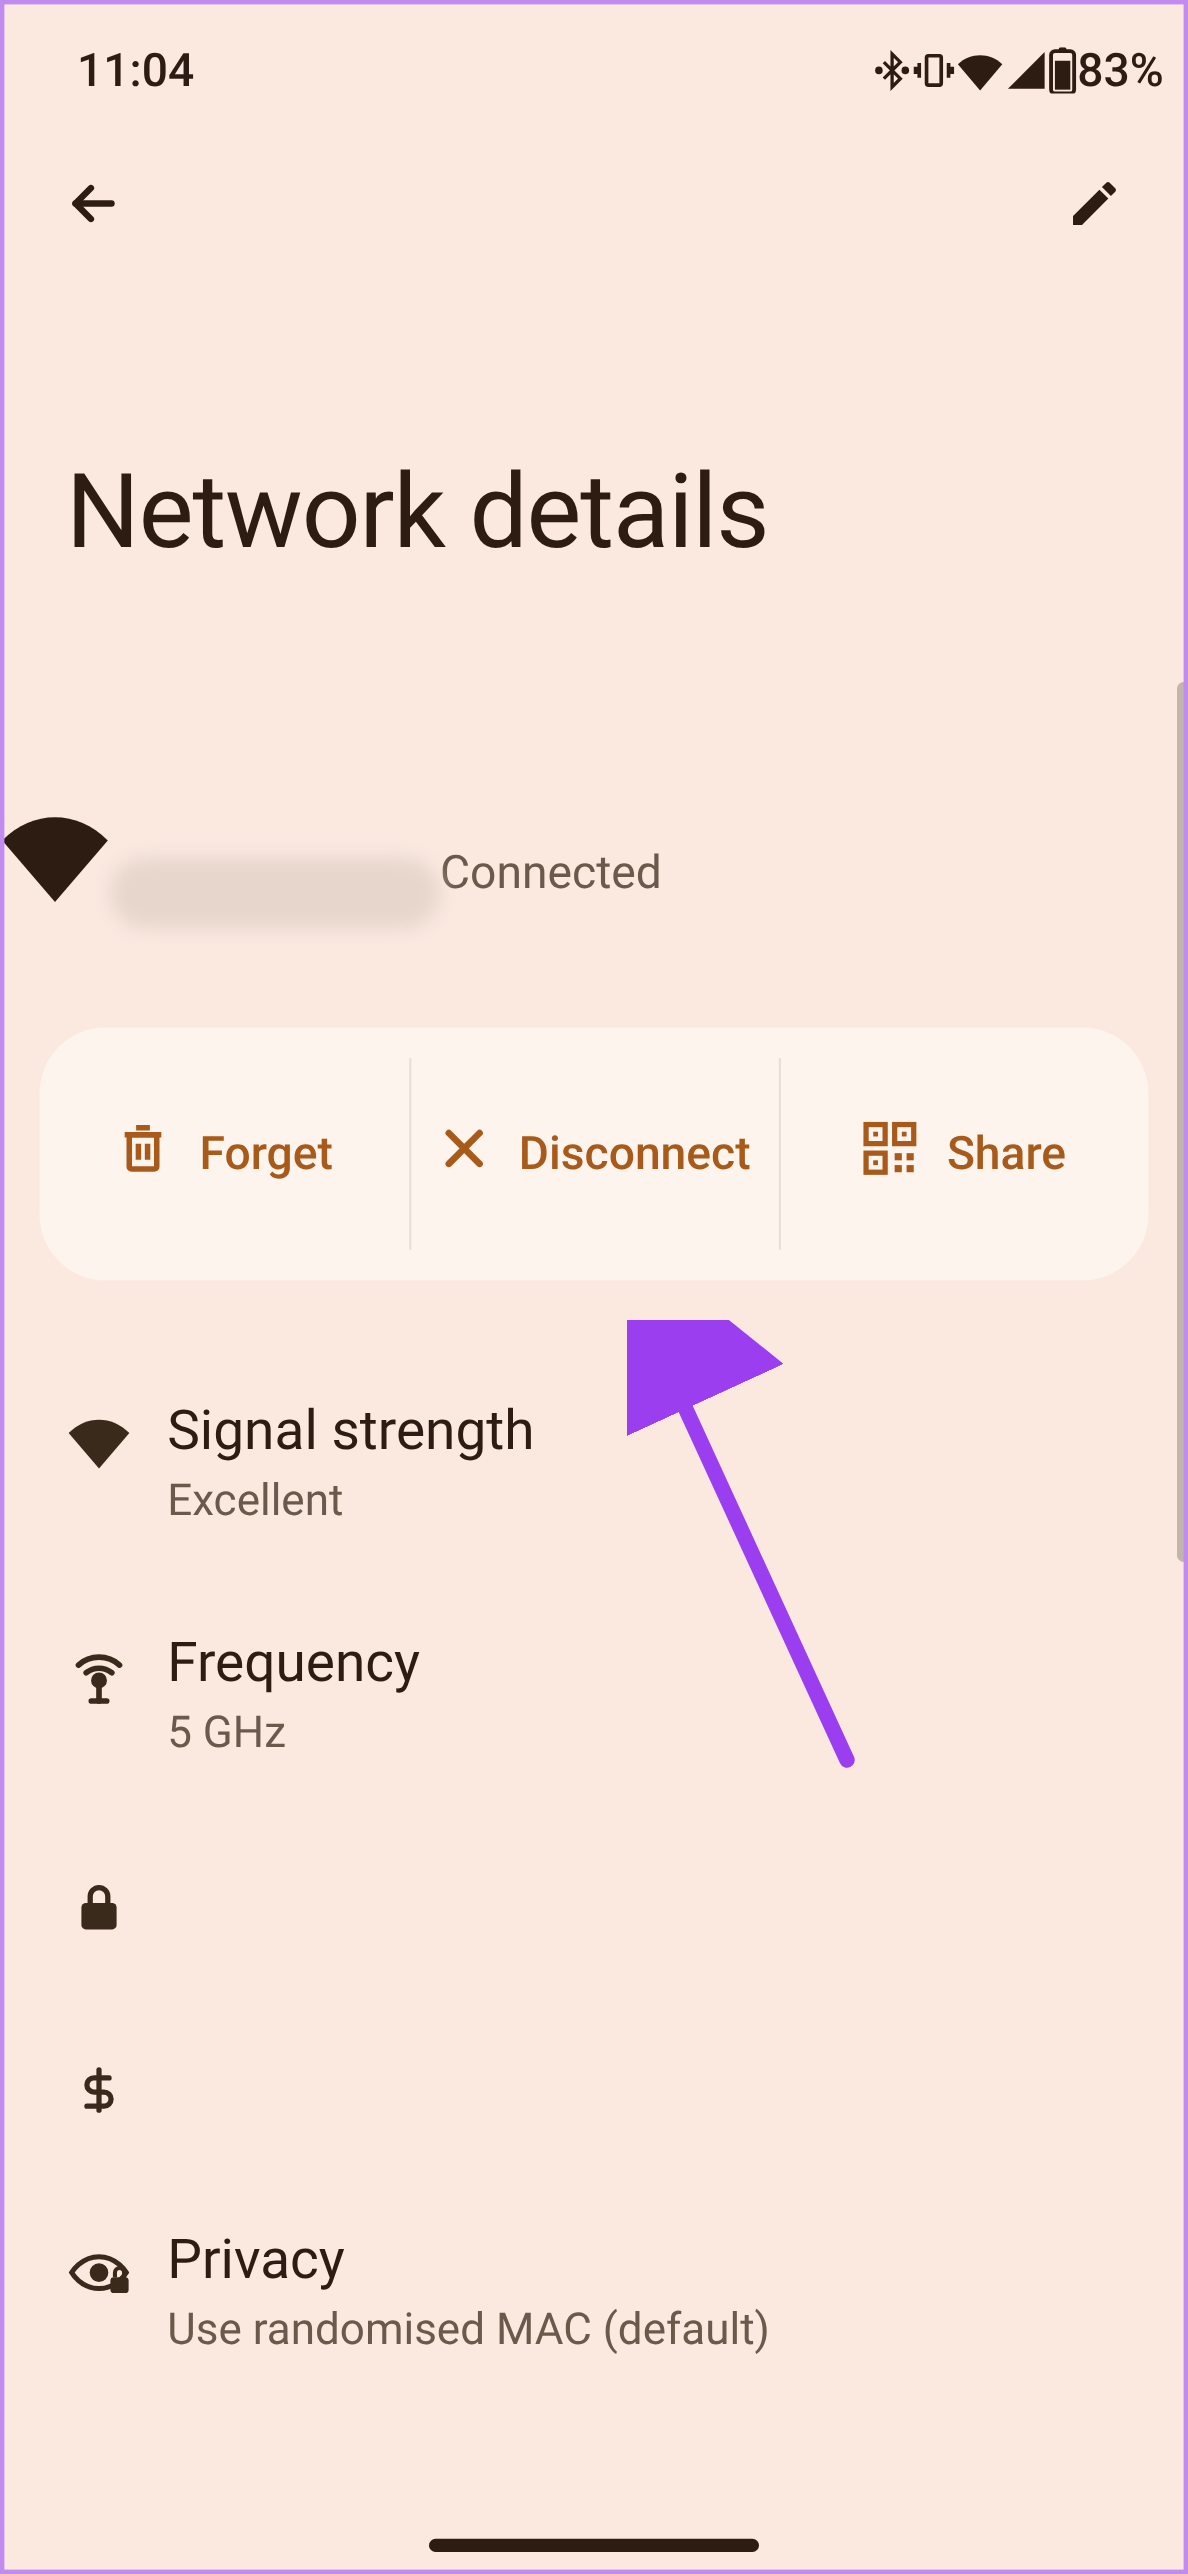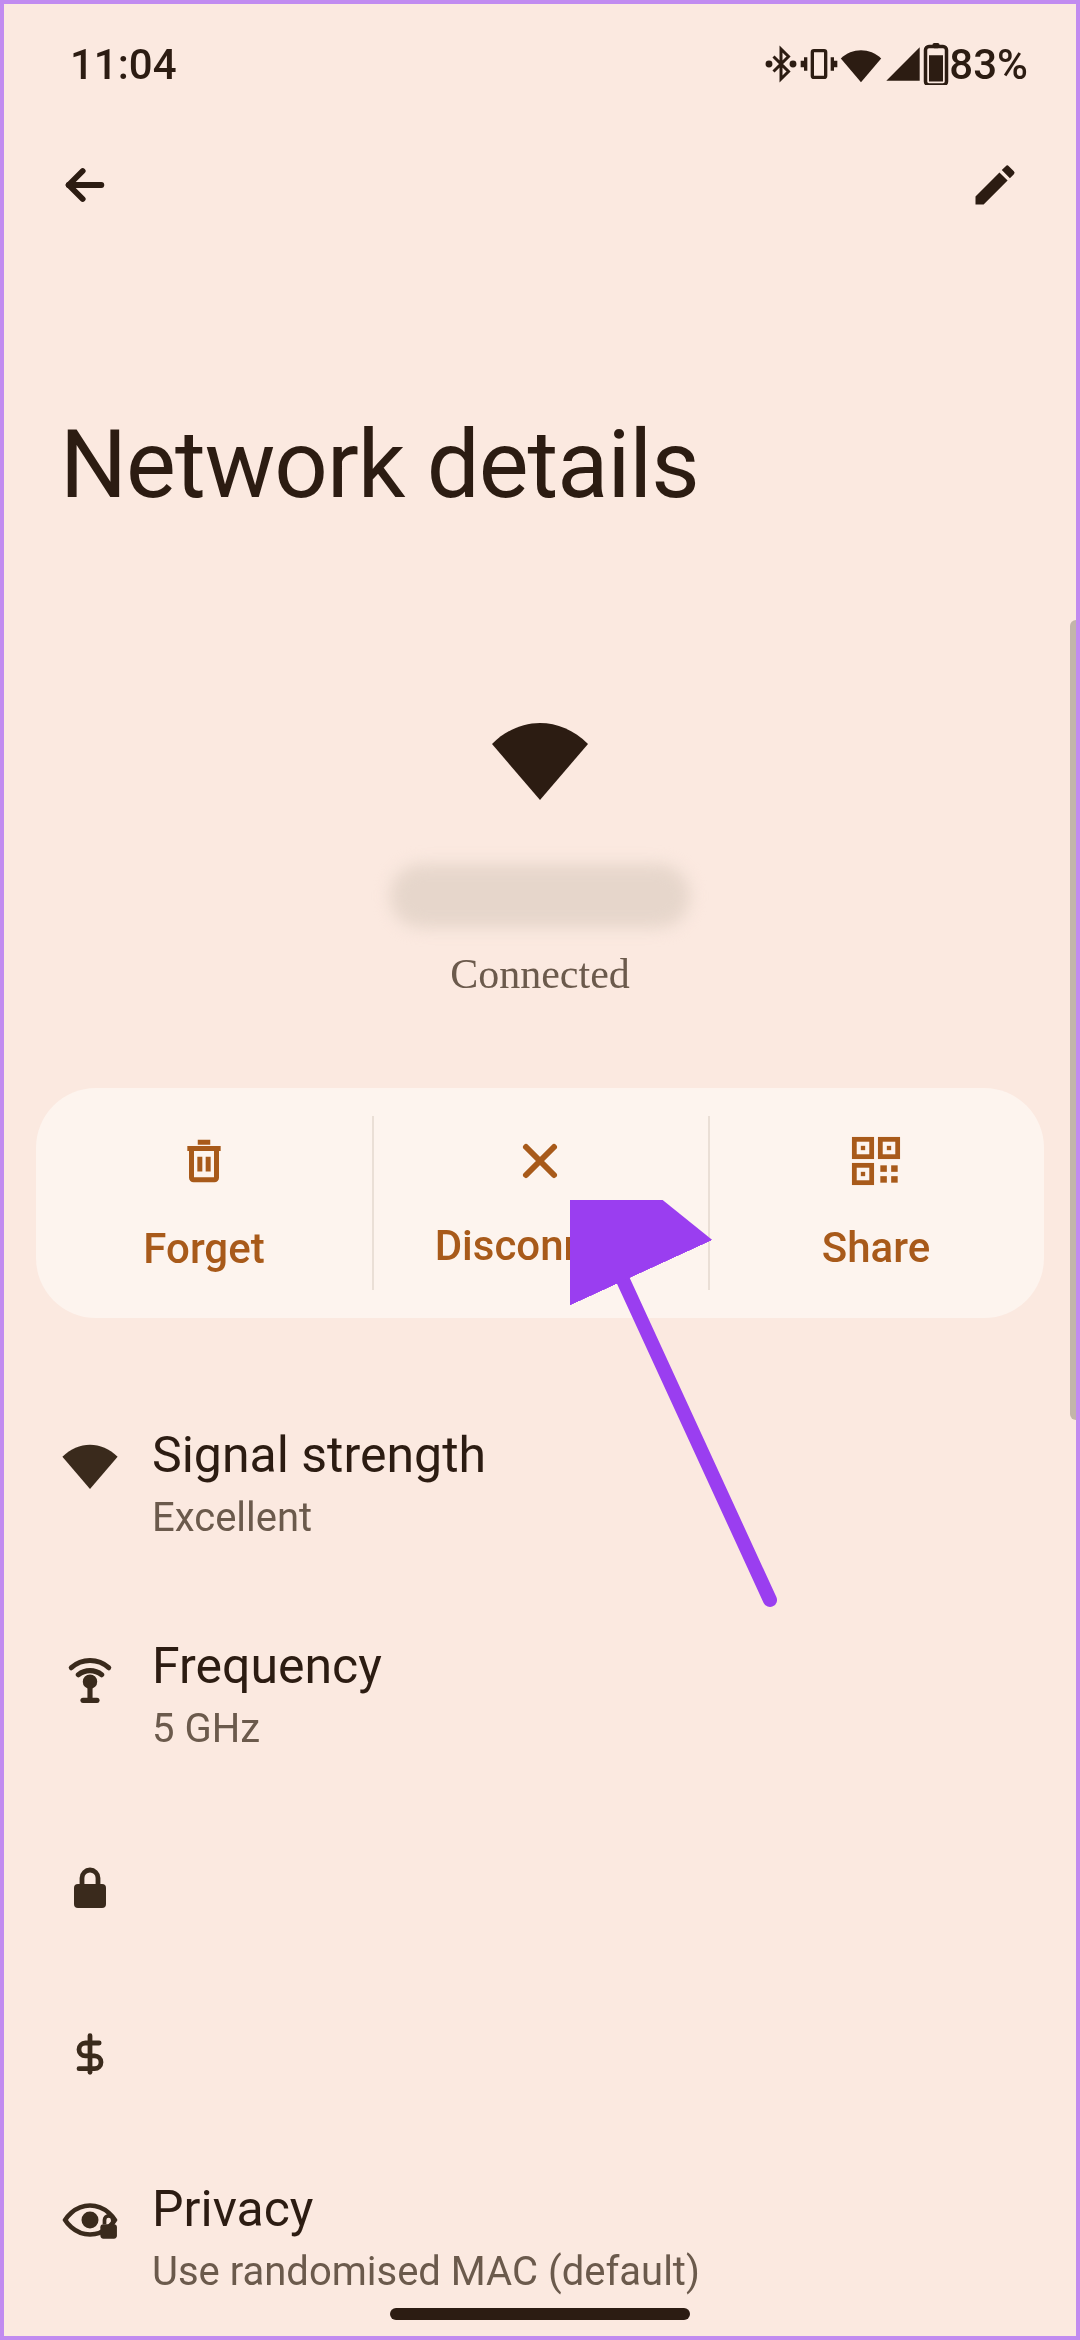--- a/index.html
+++ b/index.html
@@ -10,21 +10,21 @@
     color: #2c1c12;
     position: relative;
     overflow: hidden;
   }
 
   
   .status-bar {
     display: flex;
     justify-content: space-between;
     align-items: center;
-    padding: 28px 52px 0 70px;
+    padding: 28px 22px 0 70px;
     height: 100px;
     font-size: 42px;
     font-weight: 500;
     color: #2c1c12;
   }
   .status-right {
     display: flex;
     align-items: center;
     gap: 0;
   }
@@ -49,24 +49,23 @@
   .page-title {
     font-size: 94px;
     font-weight: 400;
     padding: 190px 60px 0 60px;
     letter-spacing: -1px;
   }
 
   
   .hero {
     display: flex;
-    flex-direction: column;
+    flex-direction: row;
     align-items: center;
     margin-top: 200px;
-    font-family: Liberation Serif, serif;
   }
   .ssid-blur {
     margin-top: 60px;
     width: 300px;
     height: 64px;
     border-radius: 32px;
     background: #e6d6cb;
     filter: blur(8px);
   }
   .conn-status {
@@ -80,21 +79,21 @@
     margin: 90px 36px 0 36px;
     background: #fdf4ee;
     border-radius: 60px;
     display: flex;
     height: 230px;
     overflow: hidden;
   }
   .action {
     flex: 1;
     display: flex;
-    flex-direction: column;
+    flex-direction: row;
     align-items: center;
     justify-content: center;
     gap: 26px;
     color: #a85a1a;
     font-size: 42px;
     font-weight: 500;
     position: relative;
   }
   .action + .action::before {
     content: "";

